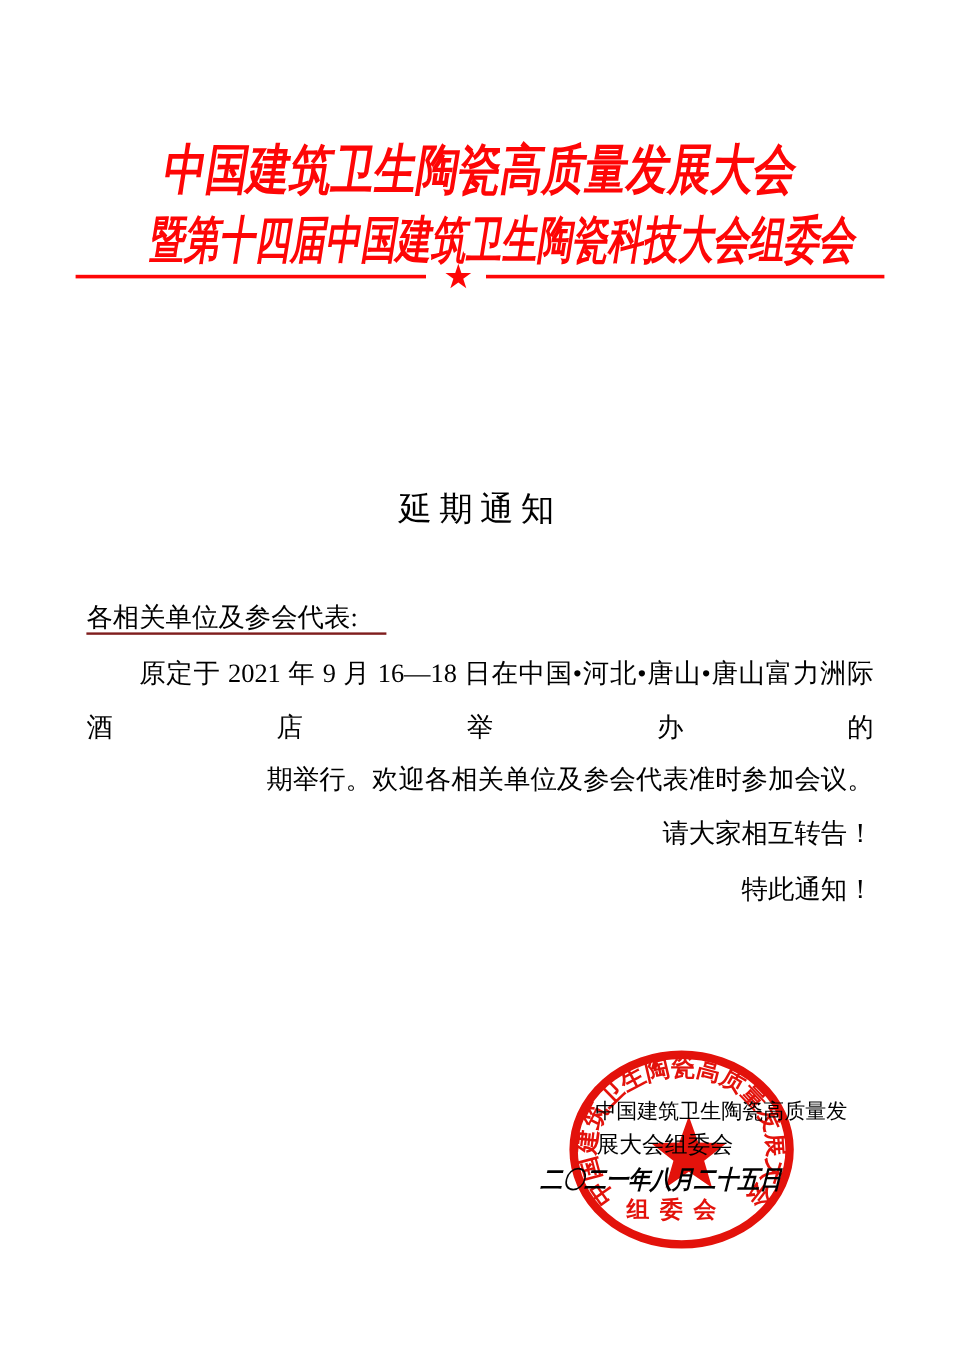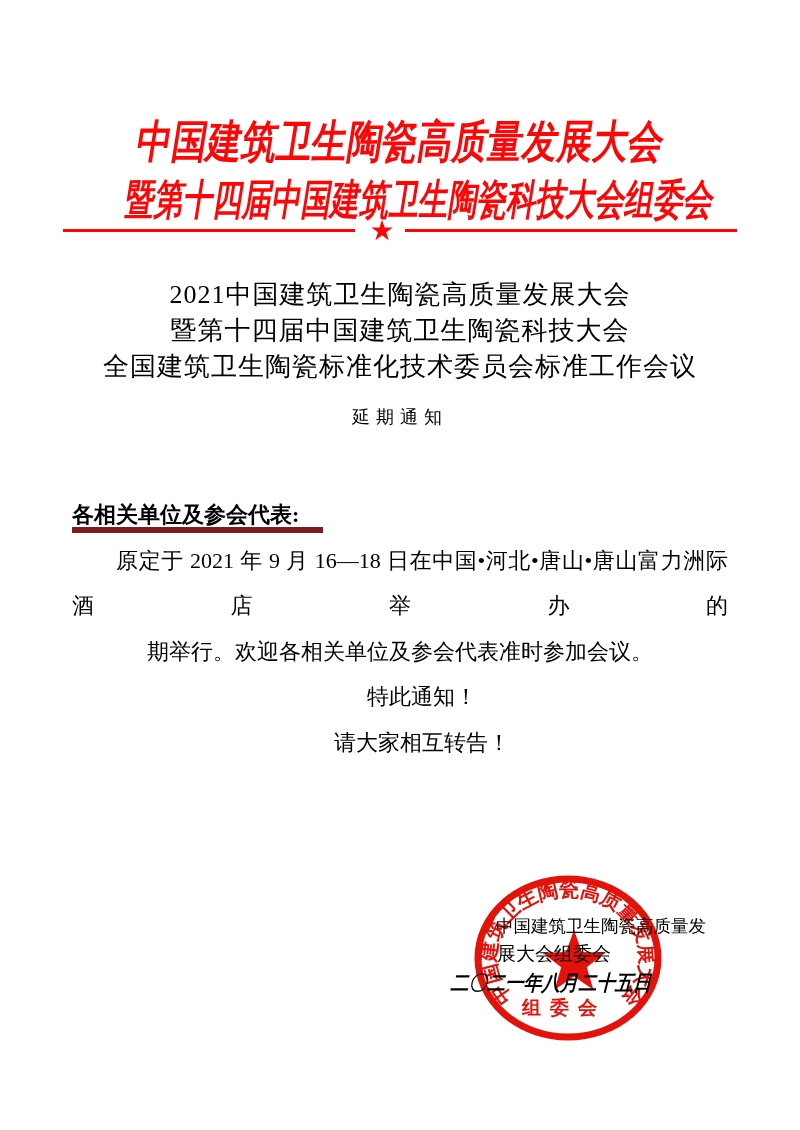--- a/index.html
+++ b/index.html
@@ -27,30 +27,30 @@
     color:#fe0606; font-size:28px; line-height:36px;
     font-family:"DejaVu Sans",sans-serif;
   }
   
   .doc-title {
     position:absolute; top:277px; left:0; width:100%; text-align:center;
     font-size:26px; line-height:36px; letter-spacing:1px; font-weight:500;
   }
   .notice-title {
     position:absolute; top:405px; left:0; width:100%; text-align:center;
-    font-size:18px; letter-spacing:6px; font-weight:500;
+    font-size:28px; letter-spacing:6px; font-weight:500;
   }
   
   .body-block {
     position:absolute; top:492px; left:72px; width:656px;
     font-size:22px; line-height:45.5px;
   }
-  .salutation span { border-bottom:6px solid #7f1d1d; padding-right:24px;font-weight:bold; }
+  .salutation span { border-bottom:2px solid #7f1d1d; padding-right:24px; }
   .jline { text-align:justify; text-align-last:justify;font-family:Liberation Serif, serif; }
-  .lline { text-align:center; }
+  .lline { text-align:right;font-family:Liberation Mono, monospace; }
   .indent { text-indent:2em; }
   
   .sig-1 { position:absolute; left:452px; top:914px; font-size:17.5px; z-index:2;padding-left:44px; }
   .sig-2 { position:absolute; left:497px; top:941px; font-size:19px; z-index:2; }
   .sig-date {
     position:absolute; left:452px; top:969px; font-size:21px; font-weight:bold; z-index:2;
   }
   .sig-date .squeeze { transform:skewX(-14deg) scaleX(0.87); transform-origin:left center; white-space:nowrap; }
   
   .seal { position:absolute; left:456px; top:856px; z-index:1; }
@@ -65,35 +65,30 @@
     <span class="squeeze">中国建筑卫生陶瓷高质量发展大会</span>
   </div>
   <div class="red-head red-head-2">
     <span class="squeeze">暨第十四届中国建筑卫生陶瓷科技大会组委会</span>
   </div>
 
   <div class="rule-seg rule-left"></div>
   <div class="rule-star">★</div>
   <div class="rule-seg rule-right"></div>
 
-  <div class="doc-title">
-    <div>2021中国建筑卫生陶瓷高质量发展大会</div>
-    <div>暨第十四届中国建筑卫生陶瓷科技大会</div>
-    <div>全国建筑卫生陶瓷标准化技术委员会标准工作会议</div>
-  </div>
   <div class="notice-title">延期通知</div>
 
   <div class="body-block">
     <div class="salutation">
       <span>各相关单位及参会代表:</span>
     </div>
     <div class="jline indent">原定于 2021 年 9 月 16—18 日在中国•河北•唐山•唐山富力洲际酒店举办的</div>
     <div class="lline">期举行。欢迎各相关单位及参会代表准时参加会议。</div>
+    <div class="lline indent">请大家相互转告！</div>
     <div class="lline indent">特此通知！</div>
-    <div class="lline indent">请大家相互转告！</div>
   </div>
 
   <svg class="seal" width="224" height="204" viewBox="0 0 224 204" aria-hidden="true">
     <ellipse cx="112" cy="102" rx="90" ry="79" fill="none" stroke="#e3120b" stroke-width="7"></ellipse>
     <path id="sealArc" fill="none" d="M 56.8 141.9 A 72 62 0 0 1 112 40 A 72 62 0 0 1 167.2 141.9"></path>
     <text font-size="21" fill="#e3120b" font-weight="bold">
       <textPath href="#sealArc" startOffset="0" textLength="302" lengthAdjust="spacingAndGlyphs">中国建筑卫生陶瓷高质量发展大会</textPath>
     </text>
     <polygon fill="#e3120b" points="118,74 125.9,96.1 149.4,96.8 130.8,111.2 137.4,133.7 118,120.5 98.6,133.7 105.2,111.2 86.6,96.8 110.1,96.1"></polygon>
     <text x="108" y="158" font-size="19" fill="#e3120b" font-weight="bold" text-anchor="middle" letter-spacing="9">组委会</text>

